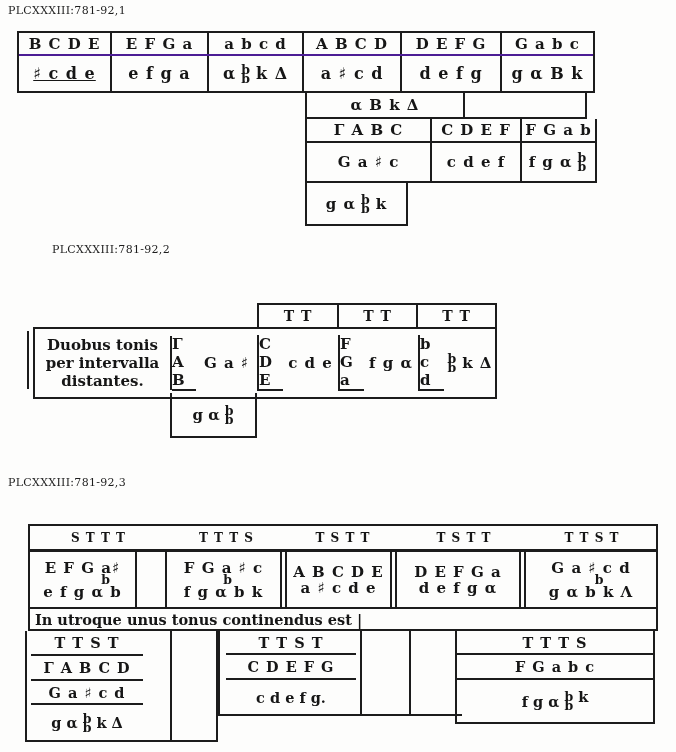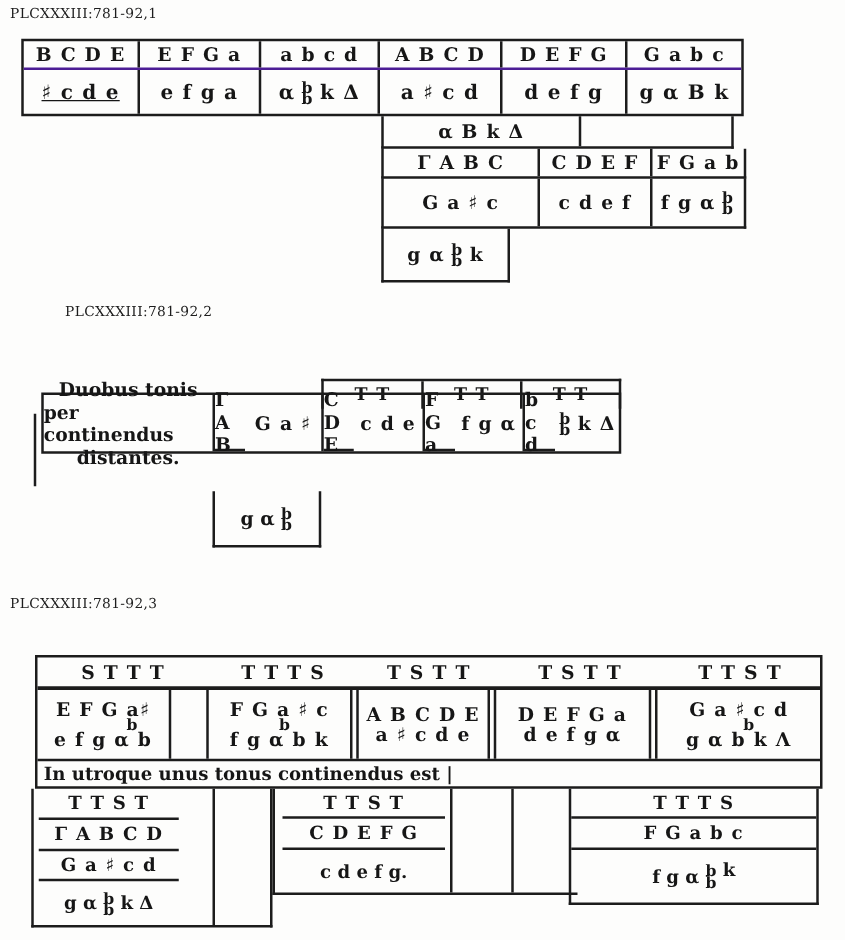--- a/index.html
+++ b/index.html
@@ -23,35 +23,35 @@
   .r4{left:305px;top:119px;width:292px;height:24px;border-top:none;display:flex;font-size:15px;}
   .r5{left:305px;top:143px;width:292px;height:40px;border-top:none;display:flex;font-size:15px;}
   .r6{left:305px;top:183px;width:103px;height:43px;border-top:none;display:flex;align-items:center;
       justify-content:center;font-size:15px;font-weight:700;letter-spacing:1px;}
   
   .stk{display:inline-flex;flex-direction:column;align-items:center;line-height:9px;
        font-size:12.5px;font-weight:700;margin:0 3px;}
   .pp{margin:0 2px;}
   
   .s2h{left:257px;top:303px;width:240px;height:24px;border-bottom:none;display:flex;font-size:14px;}
-  .s2m{left:33px;top:314px;width:464px;height:49px;display:flex;}
+  .s2m{left:33px;top:327px;width:464px;height:72px;display:flex;align-items:center;}
   .s2lbl{flex:0 0 137px;box-sizing:border-box;border-right:2px solid #1c1c1c;display:flex;
          flex-direction:column;align-items:center;justify-content:center;font-weight:700;
          font-size:15px;line-height:18px;}
   .s2col{display:flex;flex-direction:row;box-sizing:border-box;}
   .s2a{flex:0 0 24px;border-bottom:2px solid #1c1c1c;display:flex;align-items:center;
        justify-content:center;font-weight:700;font-size:15px;letter-spacing:1px;}
   .s2b{flex:1;display:flex;align-items:center;justify-content:center;font-weight:700;
        font-size:15px;letter-spacing:1px;}
   .s2x{left:170px;top:393px;width:87px;height:45px;border-top:none;display:flex;
        align-items:center;justify-content:center;font-size:15px;font-weight:700;}
   .vl{position:absolute;width:2px;background:#1c1c1c;}
   
   .s3m{left:28px;top:524px;width:630px;height:107px;display:flex;flex-direction:column;}
-  .s3h{flex:0 0 23px;display:flex;border-bottom:3px solid #1c1c1c;font-size:15px;}
+  .s3h{flex:0 0 23px;display:flex;border-bottom:3px solid #1c1c1c;font-size:12px;}
   .s3b{flex:1;display:flex;align-items:stretch;}
   .c3l{box-sizing:border-box;display:flex;flex-direction:column;align-items:center;
        justify-content:center;font-weight:700;font-size:15px;line-height:16px;letter-spacing:1px;}
   .bmid{font-size:12.5px;line-height:8px;letter-spacing:0;}
   .o1{margin-left:46px;} .o2{margin-left:8px;} .o3{margin-left:16px;}
   .gapc{flex:0 0 32px;border-left:2px solid #1c1c1c;border-right:2px solid #1c1c1c;
         box-sizing:border-box;}
   .dsep{flex:0 0 7px;border-left:2px solid #1c1c1c;border-right:2px solid #1c1c1c;
         box-sizing:border-box;}
   .s3n{flex:0 0 20px;border-top:2px solid #1c1c1c;display:flex;align-items:center;
@@ -138,21 +138,21 @@
     <div class="tc br2" style="flex:0 0 80px;font-weight:700;">T T</div>
     <div class="tc br2" style="flex:0 0 79px;font-weight:700;">T T</div>
     <div class="tc" style="flex:1;font-weight:700;">T T</div>
   </div>
 
   <div class="vl" style="left:27px;top:331px;height:58px;"></div>
 
   <div class="box s2m">
     <div class="s2lbl">
       <span>Duobus tonis</span>
-      <span>per continendus</span>
+      <span>per intervalla</span>
       <span>distantes.</span>
     </div>
     <div class="s2col br2" style="flex:0 0 87px;">
       <div class="s2a">Γ A B</div>
       <div class="s2b">G a ♯</div>
     </div>
     <div class="s2col br2" style="flex:0 0 81px;">
       <div class="s2a">C D E</div>
       <div class="s2b">c d e</div>
     </div>

